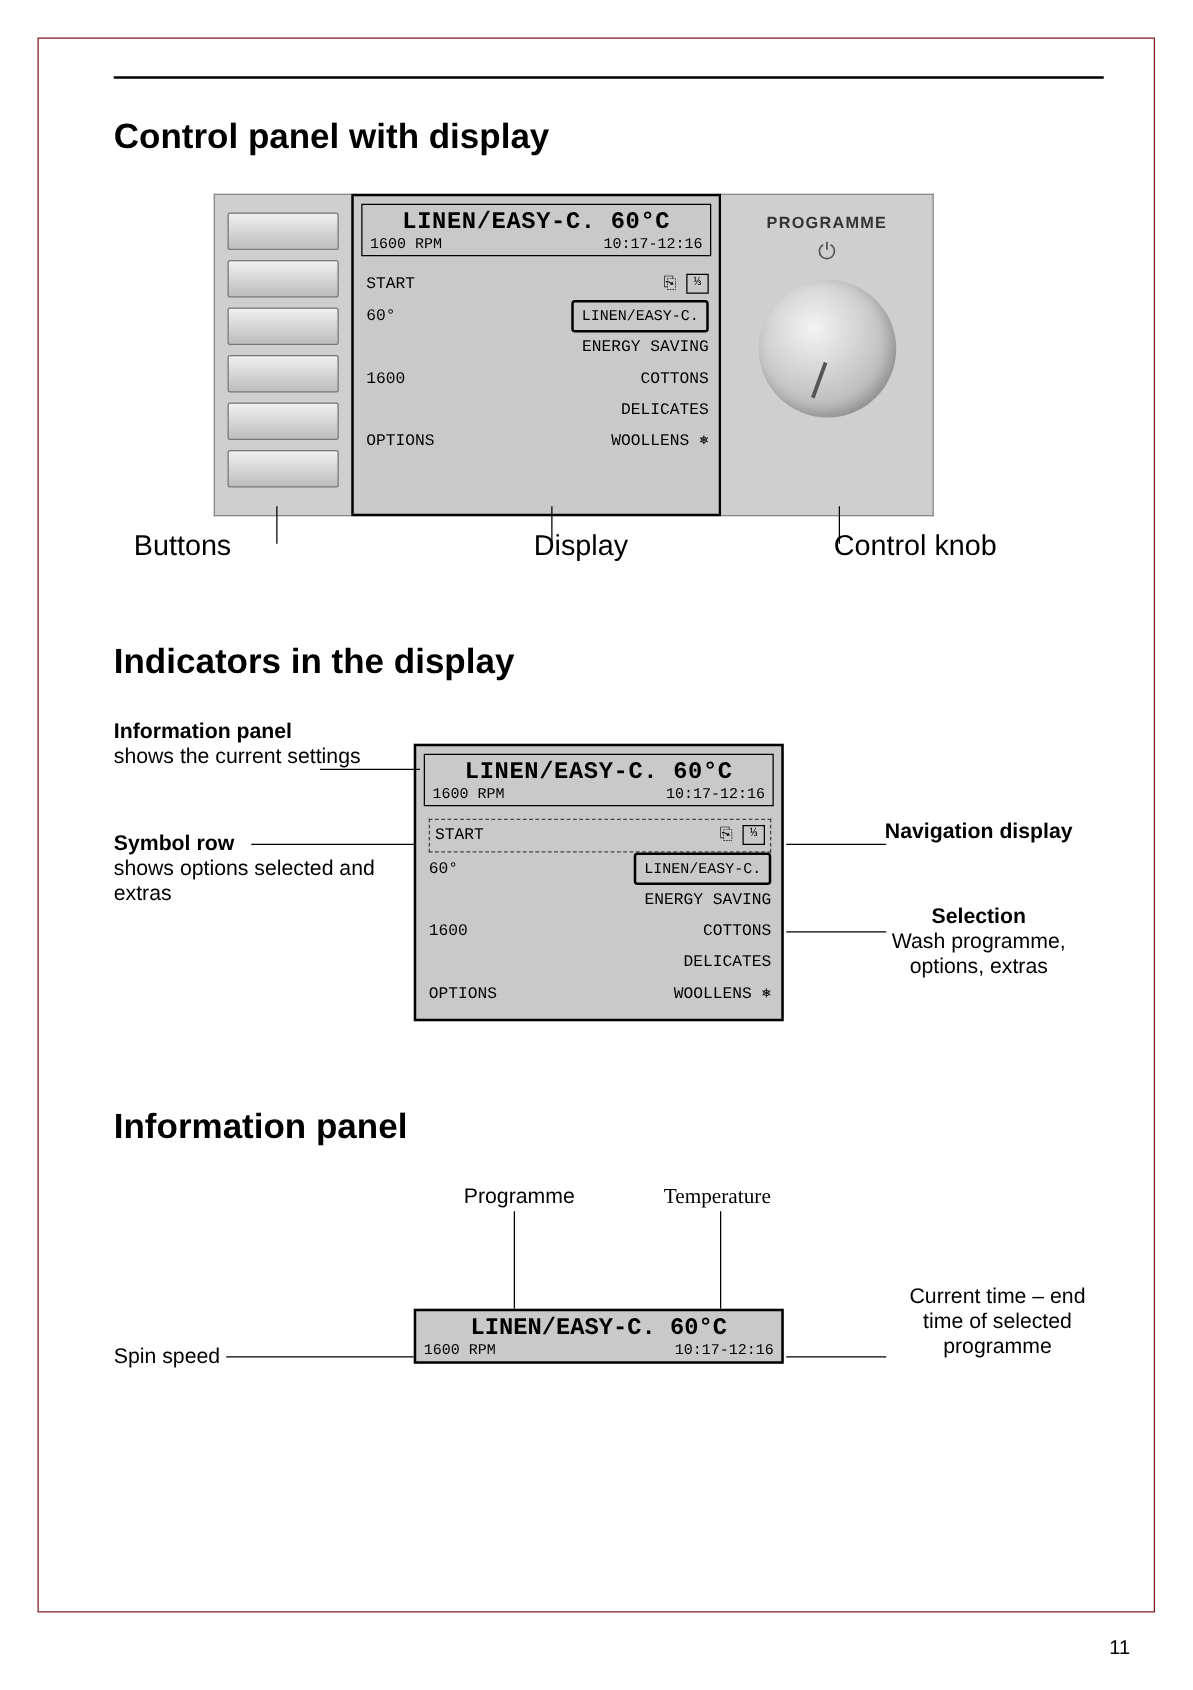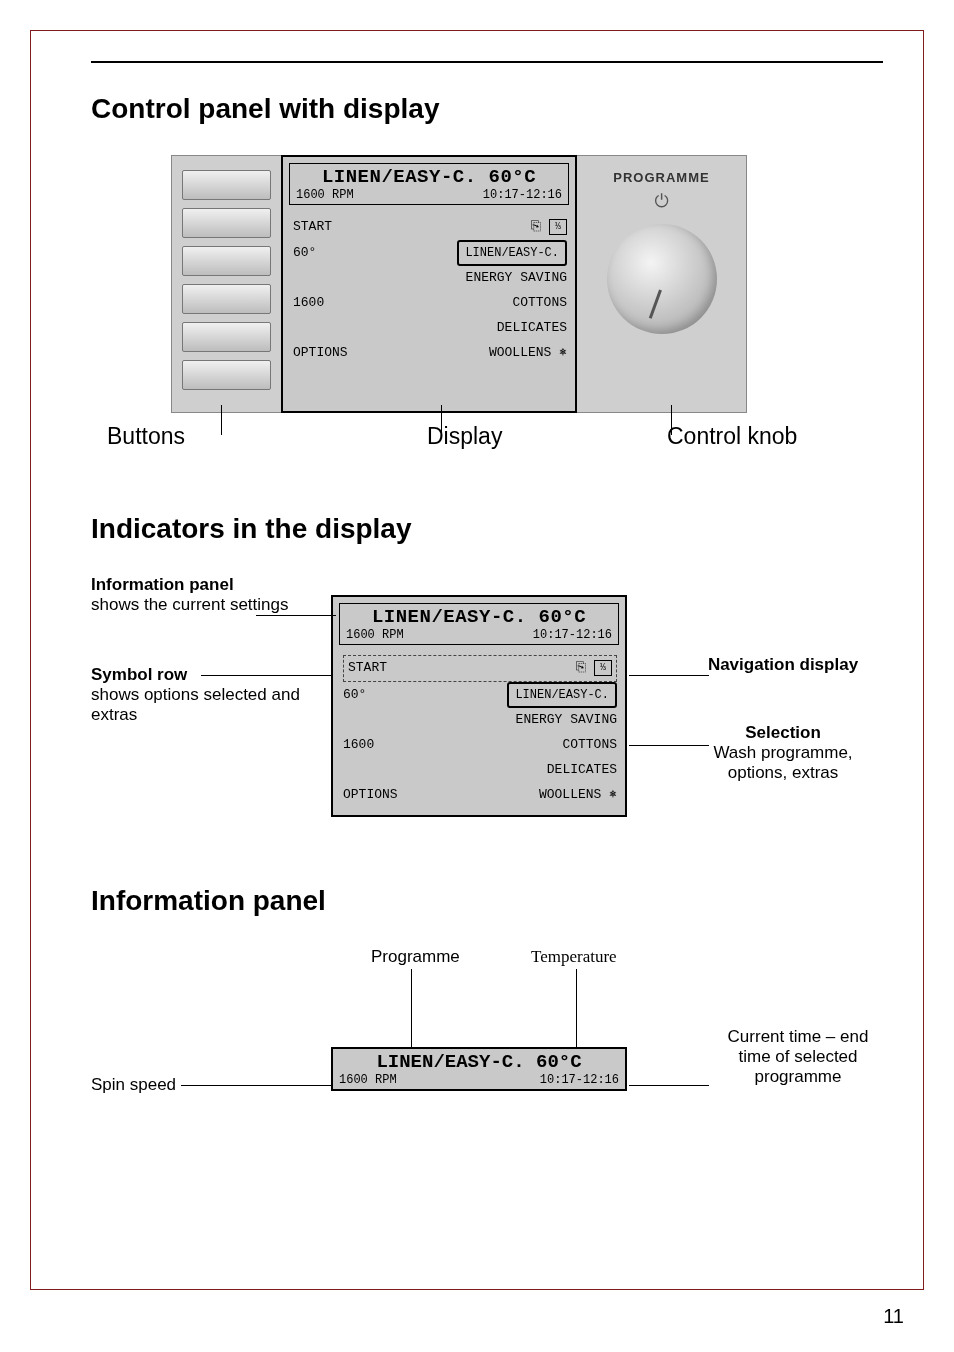--- a/index.html
+++ b/index.html
@@ -139,21 +139,21 @@
     border:2px solid #000; background:#c9c9c9;
     font-family:"Courier New",monospace; padding:2px 6px;
   }
   .fig3 .mini-box .l1 { font-size:19px; font-weight:700; text-align:center; }
   .fig3 .mini-box .l2 { display:flex; justify-content:space-between; font-size:12px; }
   .fig3 .lab { position:absolute; font-size:17px; }
   .fig3 .lab.right { text-align:center; }
   .vline { position:absolute; width:1px; background:#000; }
 
   .page-no {
-    position:absolute; right:50px; bottom:24px; font-size:20px;
+    position:absolute; right:50px; bottom:24px; font-size:16px;
   }
 </style>
 </head>
 <body>
 
 <div class="page">
   <div class="hrule"></div>
 
   <h2 class="section">Control panel with display</h2>
 

